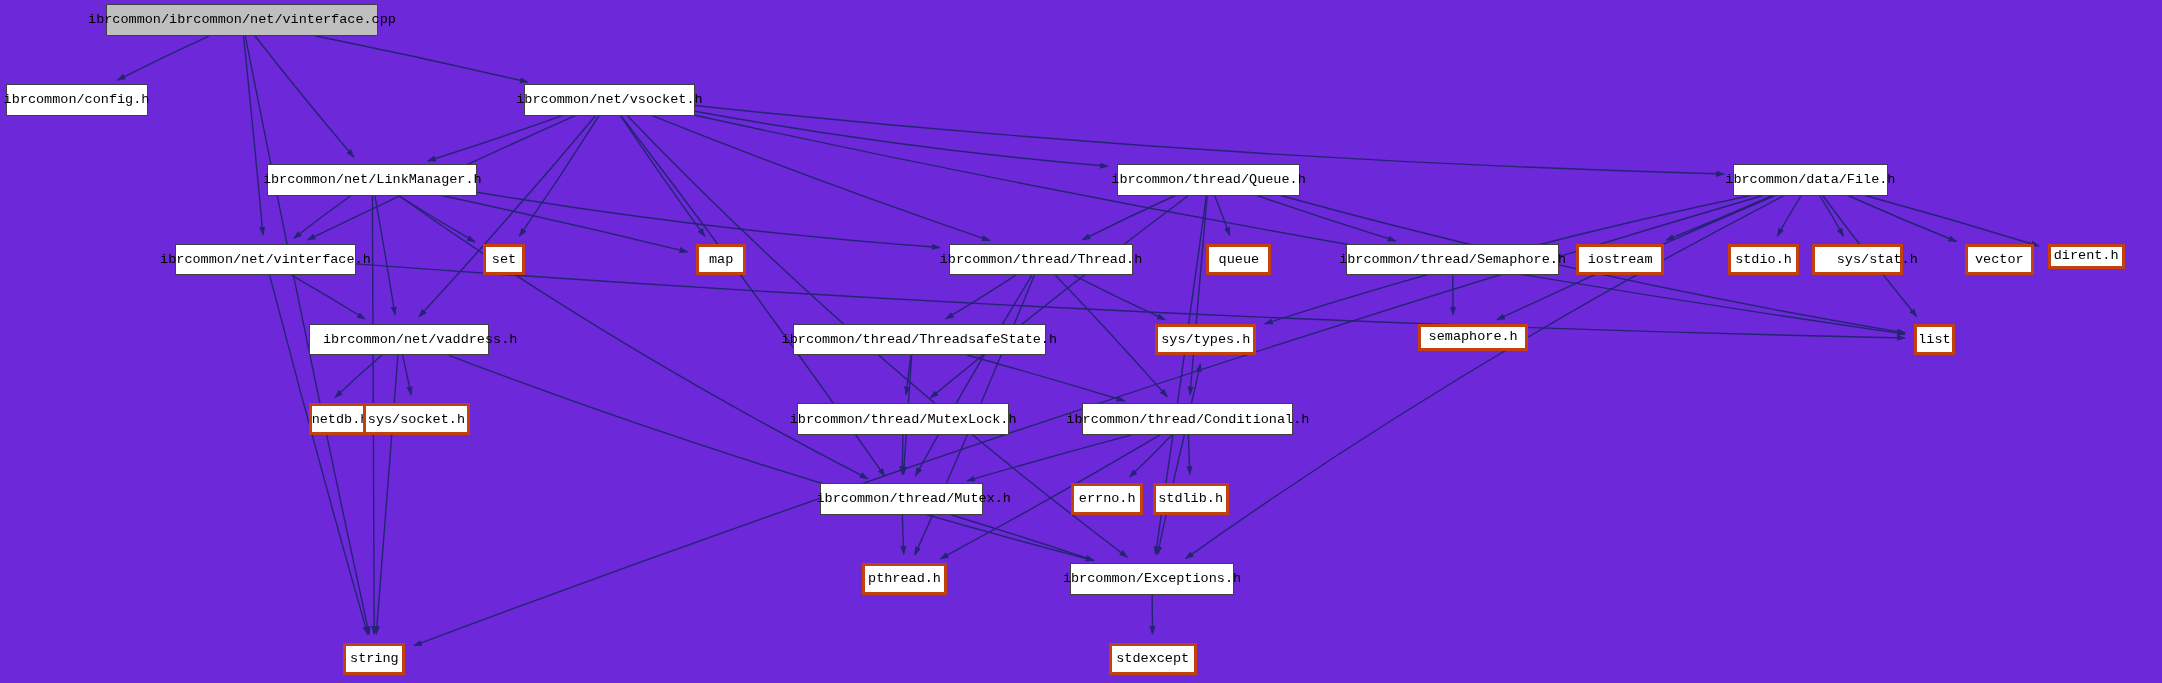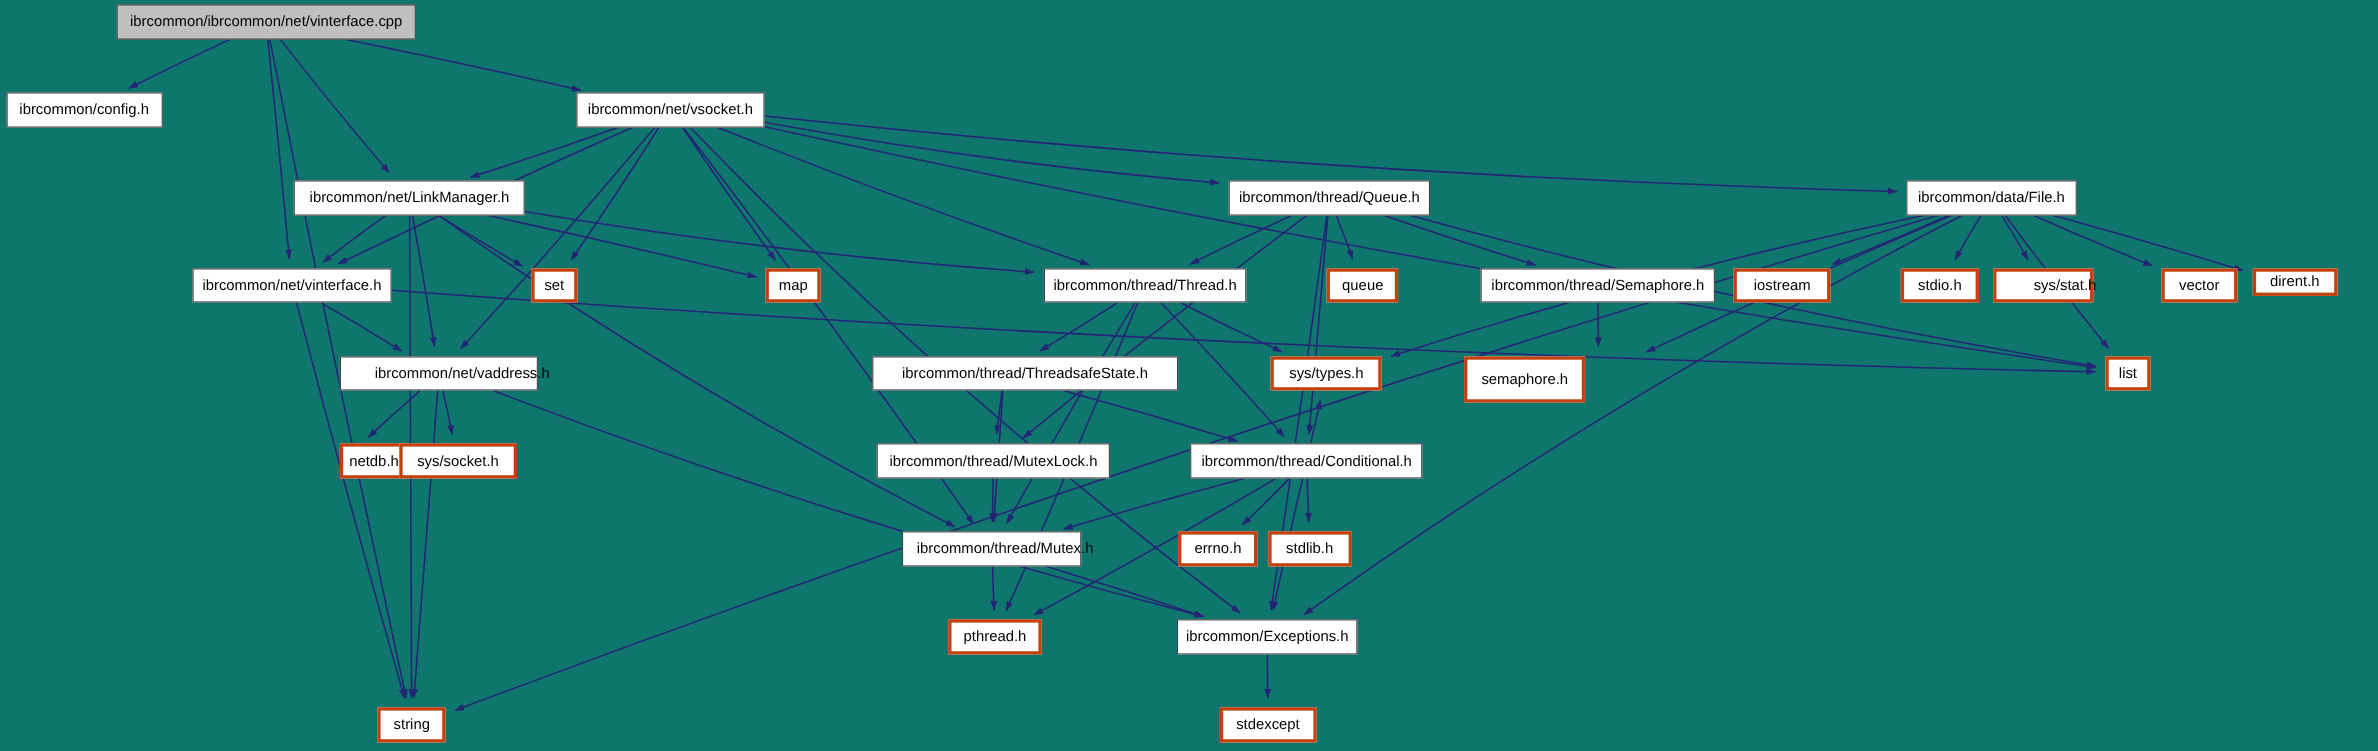--- a/index.html
+++ b/index.html
@@ -1,17 +1,17 @@
 <!DOCTYPE html>
 <html><head>
 <meta charset="utf-8">
 <style>
   html,body{margin:0;padding:0;background:#ffffff;}
   body{font-family:"Liberation Sans", sans-serif;}
-  #graph-wrap{position:relative;width:2162px;height:683px;background:#0f766e;overflow:hidden;}
+  #graph-wrap{position:relative;width:2162px;height:683px;background:#6d28d9;overflow:hidden;font-family:Liberation Mono, monospace;}
   svg#edges{position:absolute;left:0;top:0;width:2162px;height:683px;}
   .node{position:absolute;box-sizing:border-box;display:flex;align-items:center;justify-content:center;
         background:#ffffff;border:3px solid #c2410c;color:#000;white-space:nowrap;
         font-size:13.5px;line-height:1;letter-spacing:0px;}
   .node.dark{border:1.6px solid #404040;}
   .node.root{background:#bfbfbf;border:1.6px solid #404040;}
   .node span{pointer-events:none;}
 </style>
 </head>
 <body>
@@ -140,27 +140,27 @@
       </div>
       <div class="node" style="left: 1964.83px; top: 243.732px; width: 68.9413px; height: 31.6714px;">
         <span>vector</span>
       </div>
       <div class="node" style="left: 2047.56px; top: 243.732px; width: 77.2143px; height: 25px;">
         <span>dirent.h</span>
       </div>
       <div class="node dark" style="left: 308.857px; top: 323.599px; width: 180.626px; height: 31.6714px; padding-left: 42px;">
         <span>ibrcommon/net/vaddress.h</span>
       </div>
-      <div class="node dark" style="left: 792.825px; top: 323.599px; width: 278px; height: 31.6714px;">
+      <div class="node dark" style="left: 792.825px; top: 323.599px; width: 253px; height: 31.6714px;">
         <span>ibrcommon/thread/ThreadsafeState.h</span>
       </div>
       <div class="node" style="left: 1155.46px; top: 323.599px; width: 100.654px; height: 31.6714px;">
         <span>sys/types.h</span>
       </div>
-      <div class="node" style="left: 1331px; top: 323.599px; width: 110.306px; height: 42px;">
+      <div class="node" style="left: 1418px; top: 323.599px; width: 110.306px; height: 27px;">
         <span>semaphore.h</span>
       </div>
       <div class="node" style="left: 1913.81px; top: 323.599px; width: 41.3648px; height: 31.6714px;">
         <span>list</span>
       </div>
       <div class="node" style="left: 273.008px; top: 403.466px; width: 62px; height: 31.6714px; margin-left: 36px;">
         <span>netdb.h</span>
       </div>
       <div class="node" style="left: 362.631px; top: 403.466px; width: 107.548px; height: 31.6714px;">
         <span>sys/socket.h</span>

